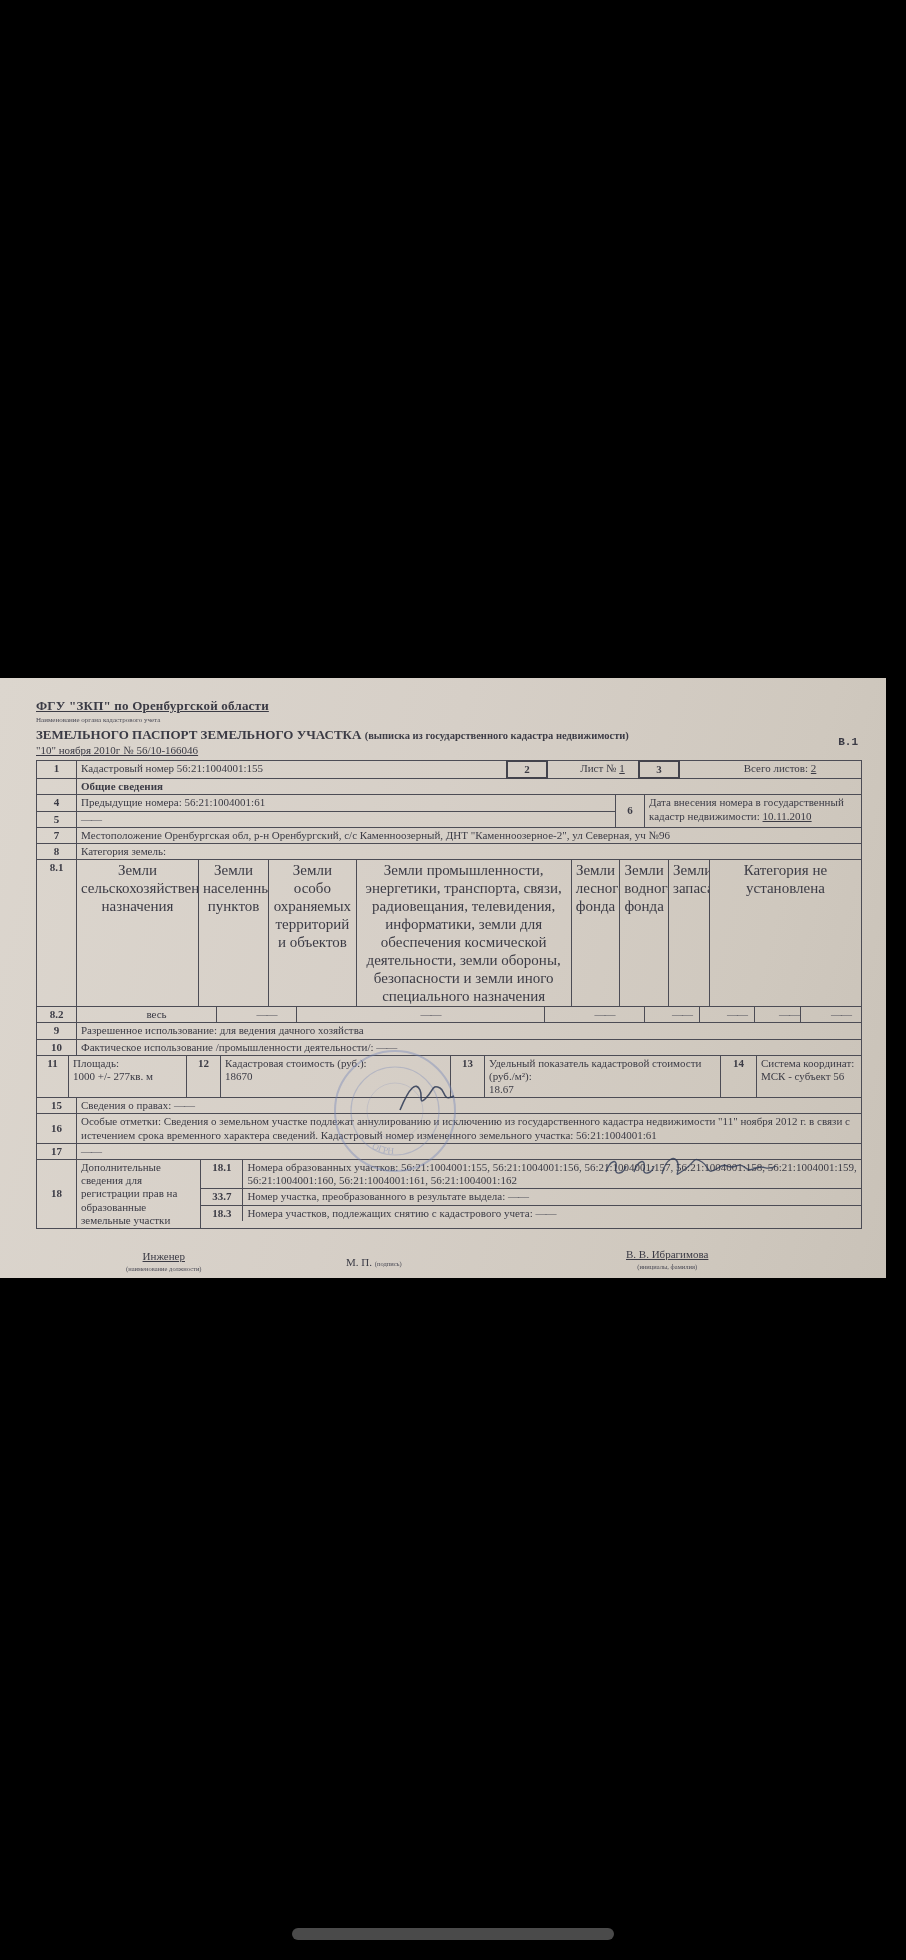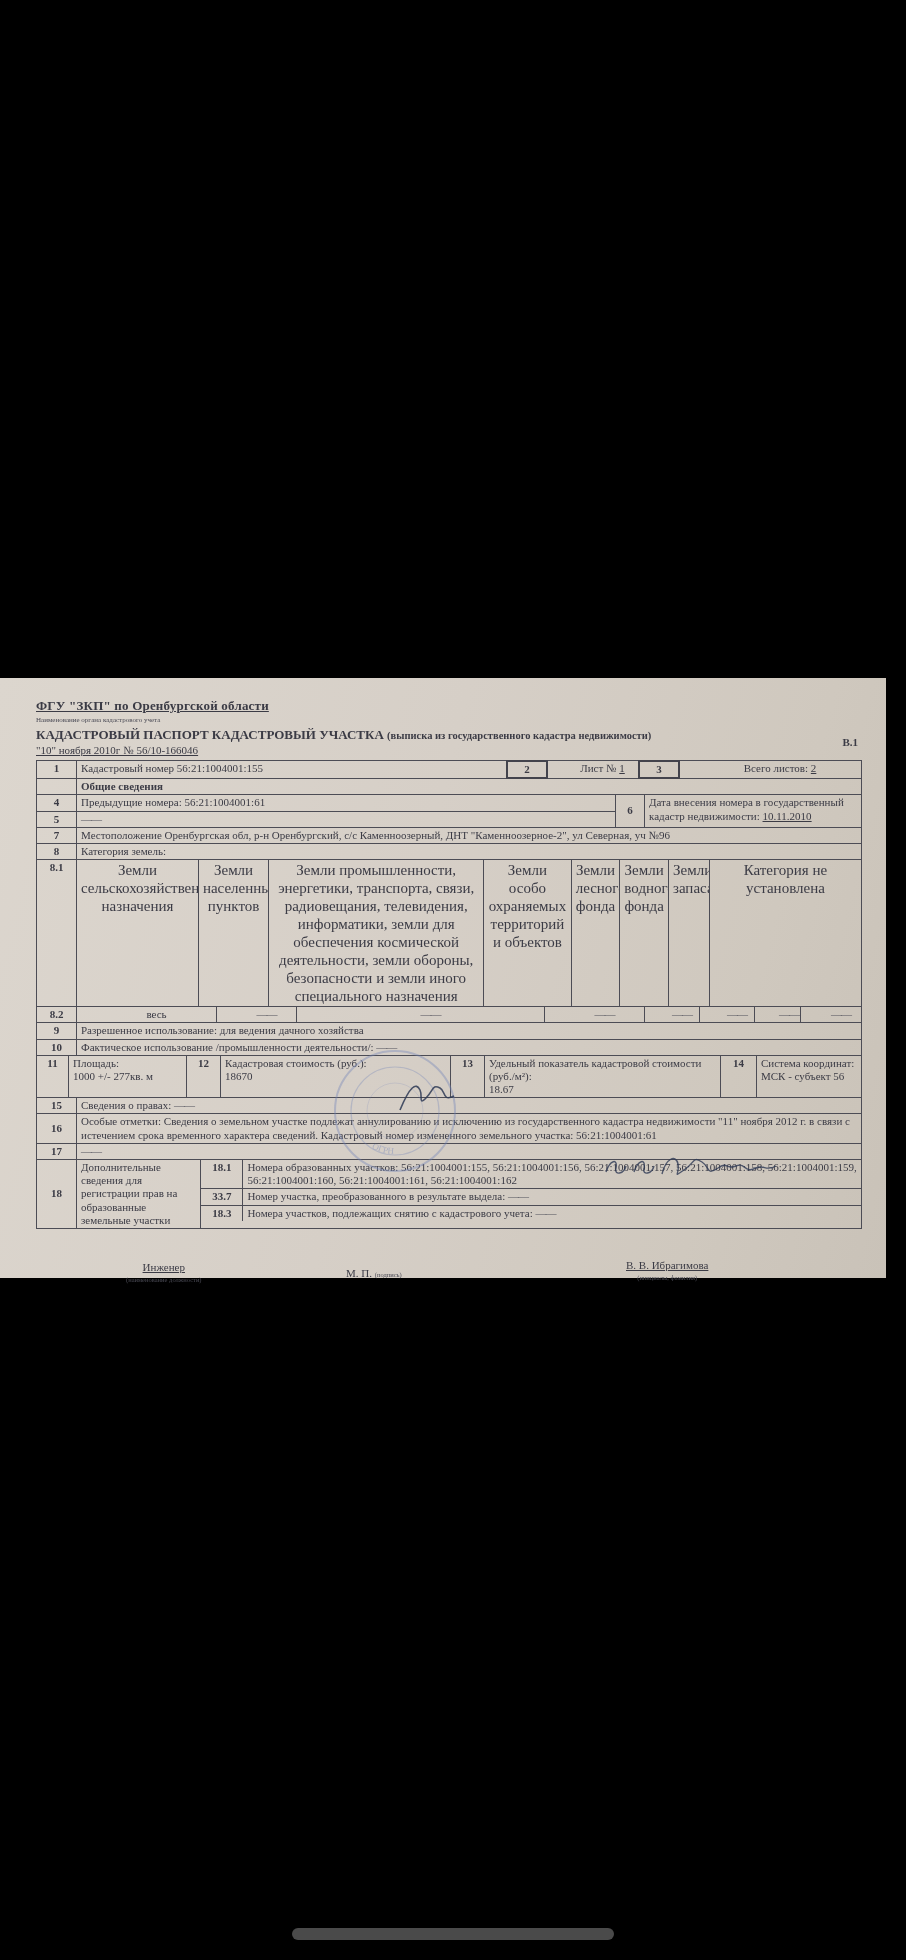--- a/index.html
+++ b/index.html
@@ -10,58 +10,58 @@
            background:linear-gradient(105deg,#dcd6ce 0%, #d6cfc7 45%, #cfc8be 80%, #c9c2b8 100%);
            box-shadow:0 -3px 6px rgba(0,0,0,.6), 0 3px 6px rgba(0,0,0,.6);
            color:#3b3b45; }
   .paper-inner { position:relative; padding:20px 24px 0 36px; }
 
   .org-name { font-size:13px; font-weight:bold; text-decoration:underline; letter-spacing:.2px; }
   .org-caption { font-size:7px; margin-top:2px; color:#4a4a55; }
   .doc-title { font-size:13px; font-weight:bold; margin-top:3px; }
   .doc-title .suffix { font-size:10.5px; }
   .date-line { font-size:11px; margin-top:1px; text-decoration:underline; }
-  .form-code { position:absolute; right:28px; top:58px; font-size:11px; font-weight:bold; }
+  .form-code { position:absolute; right:28px; top:58px; font-size:11px; font-weight:bold;font-family:Liberation Mono, monospace; }
 
   .ctable { width:826px; margin-top:4px; border:1px solid #4c4c55; }
   .trow { display:flex; border-bottom:1px solid #4c4c55; align-items:stretch; }
   .trow:last-child { border-bottom:none; }
   .cell { border-right:1px solid #4c4c55; padding:1px 4px; font-size:11px; line-height:1.2;
           overflow:hidden; }
   .cell:last-child { border-right:none; }
   .num { width:40px; flex:none; text-align:center; font-weight:bold; }
   .grow { flex:1 1 auto;font-family:Liberation Serif, serif; }
   .bold { font-weight:bold; }
   .center { text-align:center;padding-left:24px; }
   .boxed { border:2px solid #43434c; margin:-1px; z-index:2; font-weight:bold; text-align:center; }
   .uval { text-decoration:underline; }
   .dash { letter-spacing:-1px; color:#55555e; }
   .small-head { font-size:15px; text-align:center; }
 
-  .sig-block { position:relative; margin-top:22px; height:70px; font-size:11px; }
+  .sig-block { position:relative; margin-top:11px; height:70px; font-size:11px; }
   .sig-col { position:absolute; text-align:center; }
   .sig-title { text-decoration:underline; }
   .sig-caption { font-size:6.5px; color:#4a4a55; margin-top:3px; }
   .stamp-svg { position:absolute; left:330px; top:368px; opacity:.55; pointer-events:none; }
   .scribble { position:absolute; pointer-events:none; }
   .home-indicator { position:absolute; left:292px; top:1928px; width:322px; height:12px;
                     border-radius:6px; background:#4a4a4a; }
 </style>
 </head>
 <body>
 
 <div class="screen">
 
   <div class="paper">
     <div class="paper-inner">
 
       <div class="org-name">ФГУ "ЗКП" по Оренбургской области</div>
       <div class="org-caption">Наименование органа кадастрового учета</div>
       <div class="doc-title">
-        <span>КАДАСТРОВЫЙ ПАСПОРТ КАДАСТРОВЫЙ УЧАСТКА</span>
+        <span>ЗЕМЕЛЬНОГО ПАСПОРТ ЗЕМЕЛЬНОГО УЧАСТКА</span>
         <span class="suffix">(выписка из государственного кадастра недвижимости)</span>
       </div>
       <div class="date-line">"10" ноября 2010г № 56/10-166046</div>
       <div class="form-code">В.1</div>
 
       <div class="ctable">
 
         <div class="trow">
           <div class="cell num">1</div>
           <div class="cell" style="width:430px">Кадастровый номер 56:21:1004001:155</div>
@@ -105,22 +105,22 @@
 
         <div class="trow">
           <div class="cell num">8</div>
           <div class="cell grow">Категория земель:</div>
         </div>
 
         <div class="trow">
           <div class="cell num">8.1</div>
           <div class="cell small-head" style="width:140px">Земли сельскохозяйственного назначения</div>
           <div class="cell small-head" style="width:80px">Земли населенных пунктов</div>
+          <div class="cell small-head" style="width:100px">Земли особо охраняемых территорий и объектов</div>
           <div class="cell small-head" style="width:248px">Земли промышленности, энергетики, транспорта, связи, радиовещания, телевидения, информатики, земли для обеспечения космической деятельности, земли обороны, безопасности и земли иного специального назначения</div>
-          <div class="cell small-head" style="width:100px">Земли особо охраняемых территорий и объектов</div>
           <div class="cell small-head" style="width:55px">Земли лесного фонда</div>
           <div class="cell small-head" style="width:55px">Земли водного фонда</div>
           <div class="cell small-head" style="width:46px">Земли запаса</div>
           <div class="cell small-head grow">Категория не установлена</div>
         </div>
 
         <div class="trow">
           <div class="cell num">8.2</div>
           <div class="cell center" style="width:140px">весь</div>
           <div class="cell center dash" style="width:80px">——</div>

